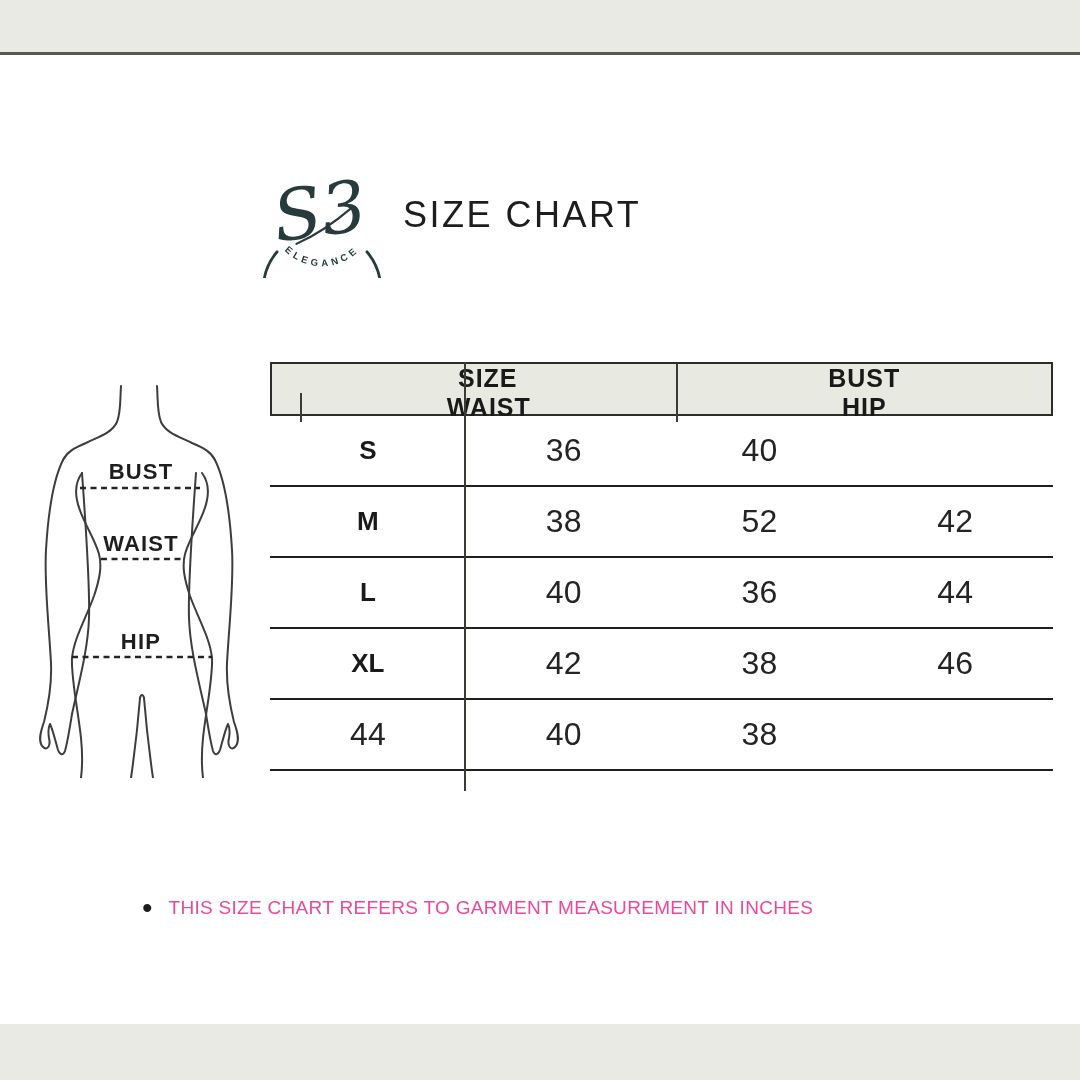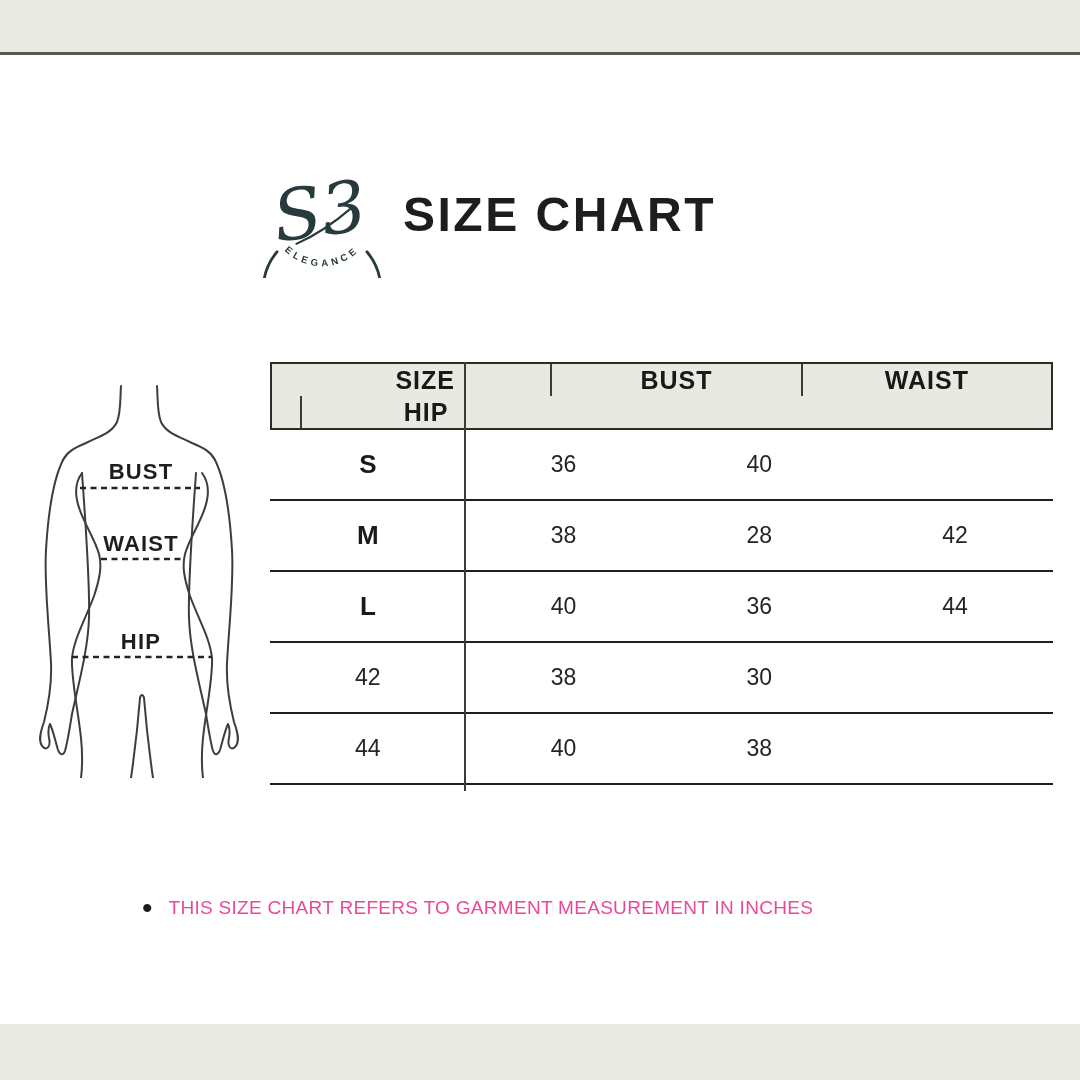--- a/index.html
+++ b/index.html
@@ -20,50 +20,50 @@
     fill:#273b3d; text-anchor:middle;
   }
   .logo-swash { fill:none; stroke:#273b3d; stroke-width:2; stroke-linecap:round; }
   .logo-ringtext {
     font-family:"Liberation Sans", sans-serif; font-size:9px; font-weight:bold;
     letter-spacing:3.5px; fill:#273b3d;
   }
 
   .page-title {
     position:absolute; left:403px; top:188px;
-    font-size:48px; line-height:54px; letter-spacing:2.5px;
-    color:#1d1d1d; font-weight:700; white-space:nowrap;
+    font-size:36px; line-height:54px; letter-spacing:2.5px;
+    color:#1d1d1d; font-weight:400; white-space:nowrap;
   }
 
   .figure-svg { position:absolute; left:20px; top:378px; width:250px; height:400px; }
   .body-line { fill:none; stroke:#3d3d3d; stroke-width:2; stroke-linecap:round; stroke-linejoin:round; }
   .measure-line { fill:none; stroke:#242424; stroke-width:2.6; stroke-dasharray:6 4.5; }
   .measure-label {
     font-family:"Liberation Sans", sans-serif; font-size:22px; font-weight:bold;
     letter-spacing:1.2px; fill:#1e1e1e; text-anchor:middle;
   }
 
   .size-table { position:absolute; left:270px; top:362px; width:783px; }
   .t-head {
-    display:grid; grid-template-columns:1fr 1fr 1fr;
-    height:68px; background:#e8eae2; border:2px solid #2b2e28;padding-left:28px;
+    display:grid; grid-template-columns:1fr 1fr;
+    height:54px; background:#e8eae2; border:2px solid #2b2e28;padding-left:28px;
   }
   .t-head .th {
     display:flex; align-items:center; justify-content:center;
     font-size:25px; font-weight:bold; letter-spacing:1px; color:#191919;
   }
   .t-head .th + .th { border-left:2px solid #3a3d35; }
   .t-row {
     display:grid; grid-template-columns:1fr 1fr 1fr 1fr;
     height:71px; border-bottom:2px solid #1f1f1f;
   }
   .t-row:last-child { height:64px; }
   .t-row .td {
     display:flex; align-items:center; justify-content:center;
-    font-size:23px; color:#242424;
+    font-size:32px; color:#242424;
   }
   .t-row .td.size-cell { font-size:26px; font-weight:bold; color:#1a1a1a; }
   .v-line {
     position:absolute; left:194px; top:0; width:2px; height:429px;
     background:#3a3d35;
   }
 
   .note {
     position:absolute; left:142px; top:893px;
     display:flex; align-items:center; gap:16px;
@@ -126,33 +126,34 @@
     </div>
 
     <div class="t-row">
       <div class="td size-cell">S</div>
       <div class="td">36</div>
       <div class="td">40</div>
     </div>
     <div class="t-row">
       <div class="td size-cell">M</div>
       <div class="td">38</div>
-      <div class="td">28</div>
+      <div class="td">52</div>
       <div class="td">42</div>
     </div>
     <div class="t-row">
       <div class="td size-cell">L</div>
       <div class="td">40</div>
       <div class="td">36</div>
       <div class="td">44</div>
     </div>
     <div class="t-row">
+      <div class="td size-cell">XL</div>
       <div class="td">42</div>
       <div class="td">38</div>
-      <div class="td">30</div>
+      <div class="td">46</div>
     </div>
     <div class="t-row">
       <div class="td">44</div>
       <div class="td">40</div>
       <div class="td">38</div>
     </div>
 
     <div class="v-line"></div>
   </div>
 

